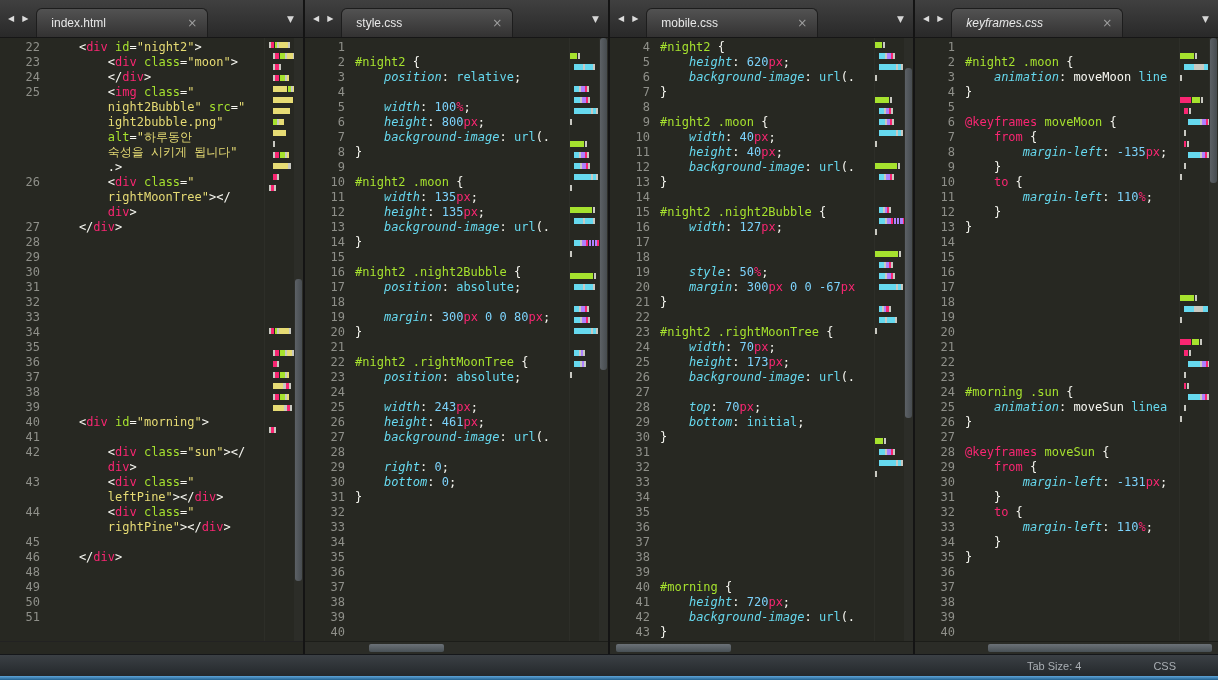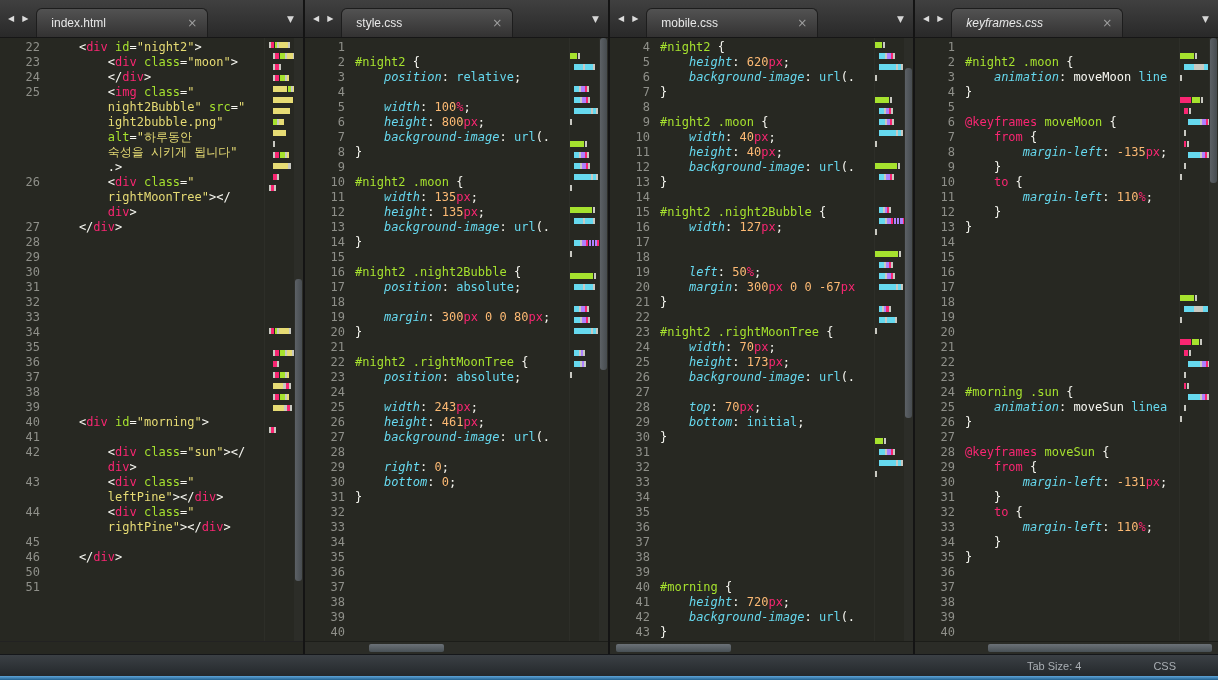--- a/index.html
+++ b/index.html
@@ -22,21 +22,21 @@
   .row{display:flex;height:15px;line-height:15px;font-size:12px;white-space:pre}
   .ln{flex:0 0 50px;width:50px;text-align:right;padding-right:10px;color:#8f908a}
   .cd{flex:1;overflow:hidden;color:#f8f8f2}
   .tk-pl{color:#f8f8f2}
   .tk-tag{color:#f92672}
   .tk-attr{color:#a6e22e}
   .tk-str{color:#e6db74}
   .tk-sel{color:#a6e22e}
   .tk-prop{color:#66d9ef;font-style:italic}
   .tk-kw{color:#66d9ef}
-  .tk-num{color:#fdba74}
+  .tk-num{color:#7dd3fc}
   .tk-unit{color:#f92672}
   .tk-at{color:#f92672}
   
   .minimap{flex:0 0 30px;width:30px;padding-top:4px;overflow:hidden;border-left:1px solid rgba(255,255,255,0.03)}
   .mrow{height:6px;margin-bottom:5px;display:flex;overflow:hidden}
   .mseg{height:6px;flex:0 0 auto}
   
   .vscroll{flex:0 0 9px;width:9px;background:#2c2d28;position:relative}
   .vthumb{position:absolute;left:1px;right:1px;background:linear-gradient(90deg,#5c6166,#474c50);border-radius:3px}
   .hscroll{height:13px;flex:0 0 13px;background:#2b2c27;border-top:1px solid #1c1d19;position:relative}
@@ -94,20 +94,22 @@
             <div class="row"><span class="ln">40</span><span class="cd"><span class="tk-pl">    &lt;</span><span class="tk-tag">div</span><span class="tk-pl"> </span><span class="tk-attr">id</span><span class="tk-pl">=</span><span class="tk-str">"morning"</span><span class="tk-pl">&gt;</span></span></div>
             <div class="row"><span class="ln">41</span><span class="cd"></span></div>
             <div class="row"><span class="ln">42</span><span class="cd"><span class="tk-pl">        &lt;</span><span class="tk-tag">div</span><span class="tk-pl"> </span><span class="tk-attr">class</span><span class="tk-pl">=</span><span class="tk-str">"sun"</span><span class="tk-pl">&gt;&lt;/</span></span></div>
             <div class="row"><span class="ln"></span><span class="cd"><span class="tk-pl">        </span><span class="tk-tag">div</span><span class="tk-pl">&gt;</span></span></div>
             <div class="row"><span class="ln">43</span><span class="cd"><span class="tk-pl">        &lt;</span><span class="tk-tag">div</span><span class="tk-pl"> </span><span class="tk-attr">class</span><span class="tk-pl">=</span><span class="tk-str">"</span></span></div>
             <div class="row"><span class="ln"></span><span class="cd"><span class="tk-pl">        </span><span class="tk-str">leftPine"</span><span class="tk-pl">&gt;&lt;/</span><span class="tk-tag">div</span><span class="tk-pl">&gt;</span></span></div>
             <div class="row"><span class="ln">44</span><span class="cd"><span class="tk-pl">        &lt;</span><span class="tk-tag">div</span><span class="tk-pl"> </span><span class="tk-attr">class</span><span class="tk-pl">=</span><span class="tk-str">"</span></span></div>
             <div class="row"><span class="ln"></span><span class="cd"><span class="tk-pl">        </span><span class="tk-str">rightPine"</span><span class="tk-pl">&gt;&lt;/</span><span class="tk-tag">div</span><span class="tk-pl">&gt;</span></span></div>
             <div class="row"><span class="ln">45</span><span class="cd"></span></div>
             <div class="row"><span class="ln">46</span><span class="cd"><span class="tk-pl">    &lt;/</span><span class="tk-tag">div</span><span class="tk-pl">&gt;</span></span></div>
+            <div class="row"><span class="ln">48</span><span class="cd"></span></div>
+            <div class="row"><span class="ln">49</span><span class="cd"></span></div>
             <div class="row"><span class="ln">50</span><span class="cd"></span></div>
             <div class="row"><span class="ln">51</span><span class="cd"></span></div>
           </div>
         <div class="minimap">
             <div class="mrow">
               <span class="mseg" style="width: 4.2px;"></span>
               <span class="mseg" style="width: 2px; background: rgb(201, 201, 194);"></span>
               <span class="mseg" style="width: 3.15px; background: rgb(249, 38, 114);"></span>
               <span class="mseg" style="width: 1.05px;"></span>
               <span class="mseg" style="width: 2.1px; background: rgb(166, 226, 46);"></span>
@@ -540,21 +542,21 @@
             <div class="row"><span class="ln">9</span><span class="cd"><span class="tk-sel">#night2 .moon</span><span class="tk-pl"> {</span></span></div>
             <div class="row"><span class="ln">10</span><span class="cd"><span class="tk-pl">    </span><span class="tk-prop">width</span><span class="tk-pl">: </span><span class="tk-num">40</span><span class="tk-unit">px</span><span class="tk-pl">;</span></span></div>
             <div class="row"><span class="ln">11</span><span class="cd"><span class="tk-pl">    </span><span class="tk-prop">height</span><span class="tk-pl">: </span><span class="tk-num">40</span><span class="tk-unit">px</span><span class="tk-pl">;</span></span></div>
             <div class="row"><span class="ln">12</span><span class="cd"><span class="tk-pl">    </span><span class="tk-prop">background-image</span><span class="tk-pl">: </span><span class="tk-kw">url</span><span class="tk-pl">(.</span></span></div>
             <div class="row"><span class="ln">13</span><span class="cd"><span class="tk-pl">}</span></span></div>
             <div class="row"><span class="ln">14</span><span class="cd"></span></div>
             <div class="row"><span class="ln">15</span><span class="cd"><span class="tk-sel">#night2 .night2Bubble</span><span class="tk-pl"> {</span></span></div>
             <div class="row"><span class="ln">16</span><span class="cd"><span class="tk-pl">    </span><span class="tk-prop">width</span><span class="tk-pl">: </span><span class="tk-num">127</span><span class="tk-unit">px</span><span class="tk-pl">;</span></span></div>
             <div class="row"><span class="ln">17</span><span class="cd"></span></div>
             <div class="row"><span class="ln">18</span><span class="cd"></span></div>
-            <div class="row"><span class="ln">19</span><span class="cd"><span class="tk-pl">    </span><span class="tk-prop">left</span><span class="tk-pl">: </span><span class="tk-num">50</span><span class="tk-unit">%</span><span class="tk-pl">;</span></span></div>
+            <div class="row"><span class="ln">19</span><span class="cd"><span class="tk-pl">    </span><span class="tk-prop">style</span><span class="tk-pl">: </span><span class="tk-num">50</span><span class="tk-unit">%</span><span class="tk-pl">;</span></span></div>
             <div class="row"><span class="ln">20</span><span class="cd"><span class="tk-pl">    </span><span class="tk-prop">margin</span><span class="tk-pl">: </span><span class="tk-num">300</span><span class="tk-unit">px</span><span class="tk-pl"> </span><span class="tk-num">0</span><span class="tk-pl"> </span><span class="tk-num">0</span><span class="tk-pl"> </span><span class="tk-num">-67</span><span class="tk-unit">px</span></span></div>
             <div class="row"><span class="ln">21</span><span class="cd"><span class="tk-pl">}</span></span></div>
             <div class="row"><span class="ln">22</span><span class="cd"></span></div>
             <div class="row"><span class="ln">23</span><span class="cd"><span class="tk-sel">#night2 .rightMoonTree</span><span class="tk-pl"> {</span></span></div>
             <div class="row"><span class="ln">24</span><span class="cd"><span class="tk-pl">    </span><span class="tk-prop">width</span><span class="tk-pl">: </span><span class="tk-num">70</span><span class="tk-unit">px</span><span class="tk-pl">;</span></span></div>
             <div class="row"><span class="ln">25</span><span class="cd"><span class="tk-pl">    </span><span class="tk-prop">height</span><span class="tk-pl">: </span><span class="tk-num">173</span><span class="tk-unit">px</span><span class="tk-pl">;</span></span></div>
             <div class="row"><span class="ln">26</span><span class="cd"><span class="tk-pl">    </span><span class="tk-prop">background-image</span><span class="tk-pl">: </span><span class="tk-kw">url</span><span class="tk-pl">(.</span></span></div>
             <div class="row"><span class="ln">27</span><span class="cd"></span></div>
             <div class="row"><span class="ln">28</span><span class="cd"><span class="tk-pl">    </span><span class="tk-prop">top</span><span class="tk-pl">: </span><span class="tk-num">70</span><span class="tk-unit">px</span><span class="tk-pl">;</span></span></div>
             <div class="row"><span class="ln">29</span><span class="cd"><span class="tk-pl">    </span><span class="tk-prop">bottom</span><span class="tk-pl">: </span><span class="tk-kw">initial</span><span class="tk-pl">;</span></span></div>

